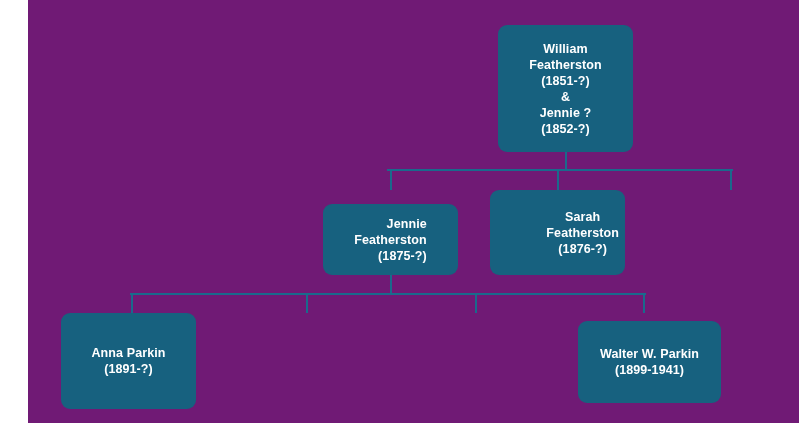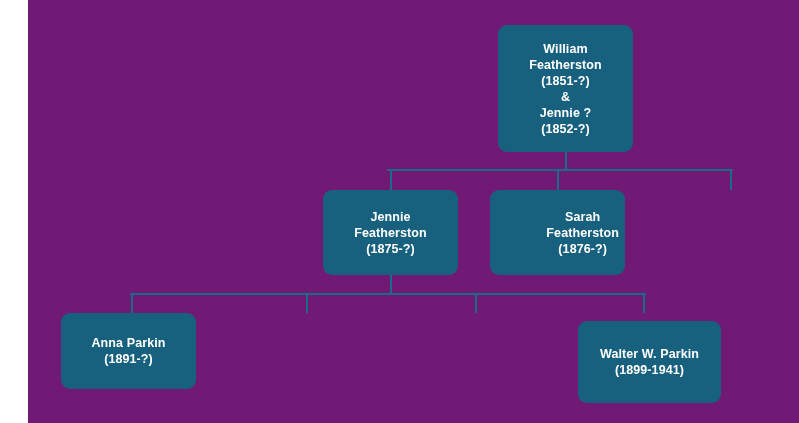--- a/index.html
+++ b/index.html
@@ -70,34 +70,34 @@
 
   <div class="node" style="left:470px; top:25px; width:135px; height:127px;">
     <span class="lines">William
 Featherston
 (1851-?)
 &amp;
 Jennie ?
 (1852-?)</span>
   </div>
 
-  <div class="node" style="left:295px; top:190px; width:135px; height:85px;">
+  <div class="node" style="left:295px; top:204px; width:135px; height:71px;text-align:right;">
     <span class="lines">Jennie
 Featherston
 (1875-?)</span>
   </div>
 
   <div class="node" style="left:462px; top:190px; width:135px; height:85px;justify-content:flex-end;">
     <span class="lines">Sarah
 Featherston
 (1876-?)</span>
   </div>
 
 
-  <div class="node" style="left:33px; top:313px; width:135px; height:76px;">
+  <div class="node" style="left:33px; top:313px; width:135px; height:96px;">
     <span class="lines">Anna Parkin
 (1891-?)</span>
   </div>
 
 
 
   <div class="node" style="left:550px; top:321px; width:143px; height:82px;">
     <span class="lines">Walter W. Parkin
 (1899-1941)</span>
   </div>

